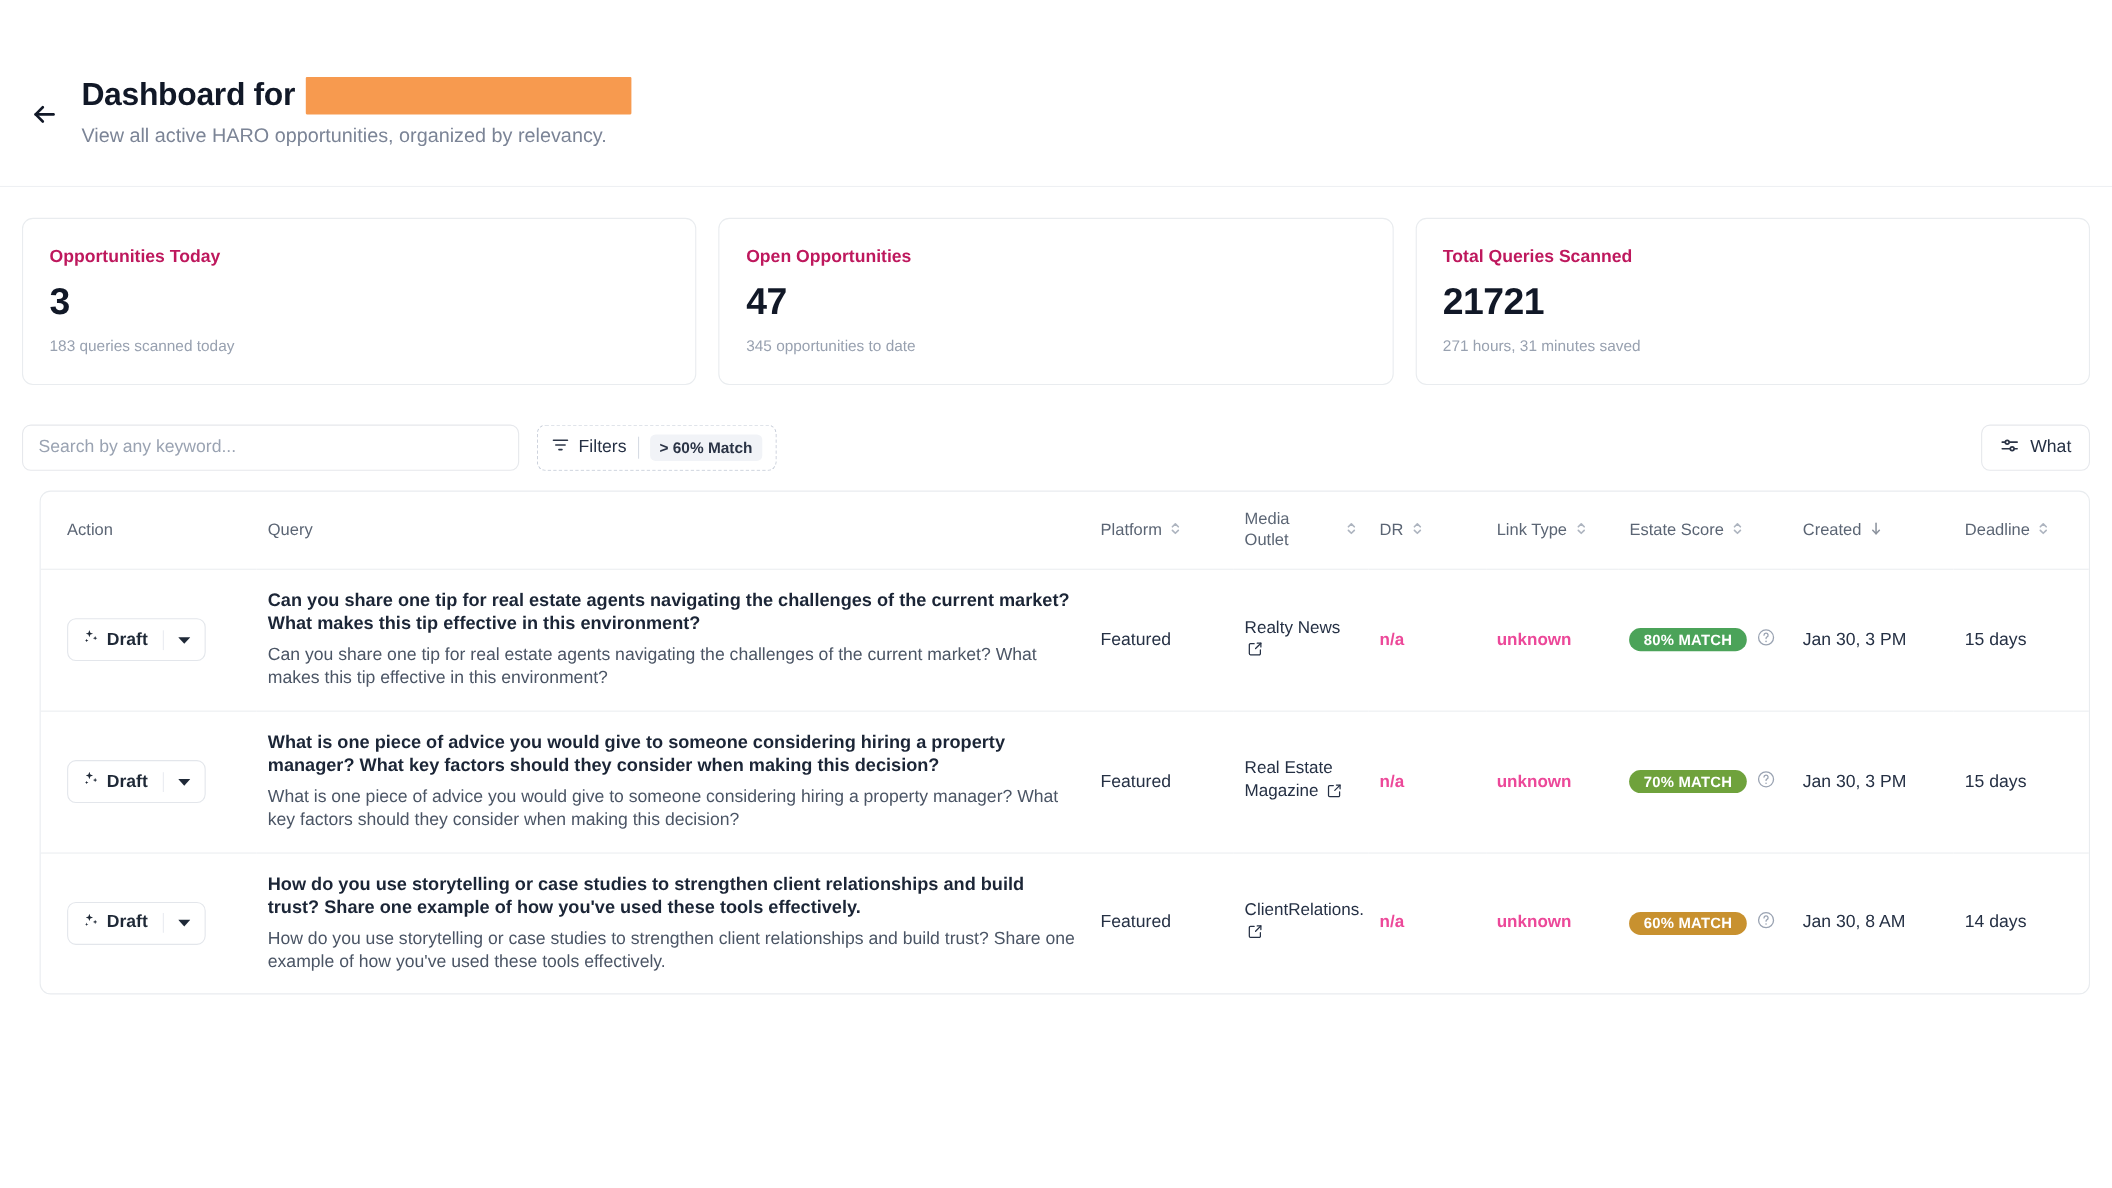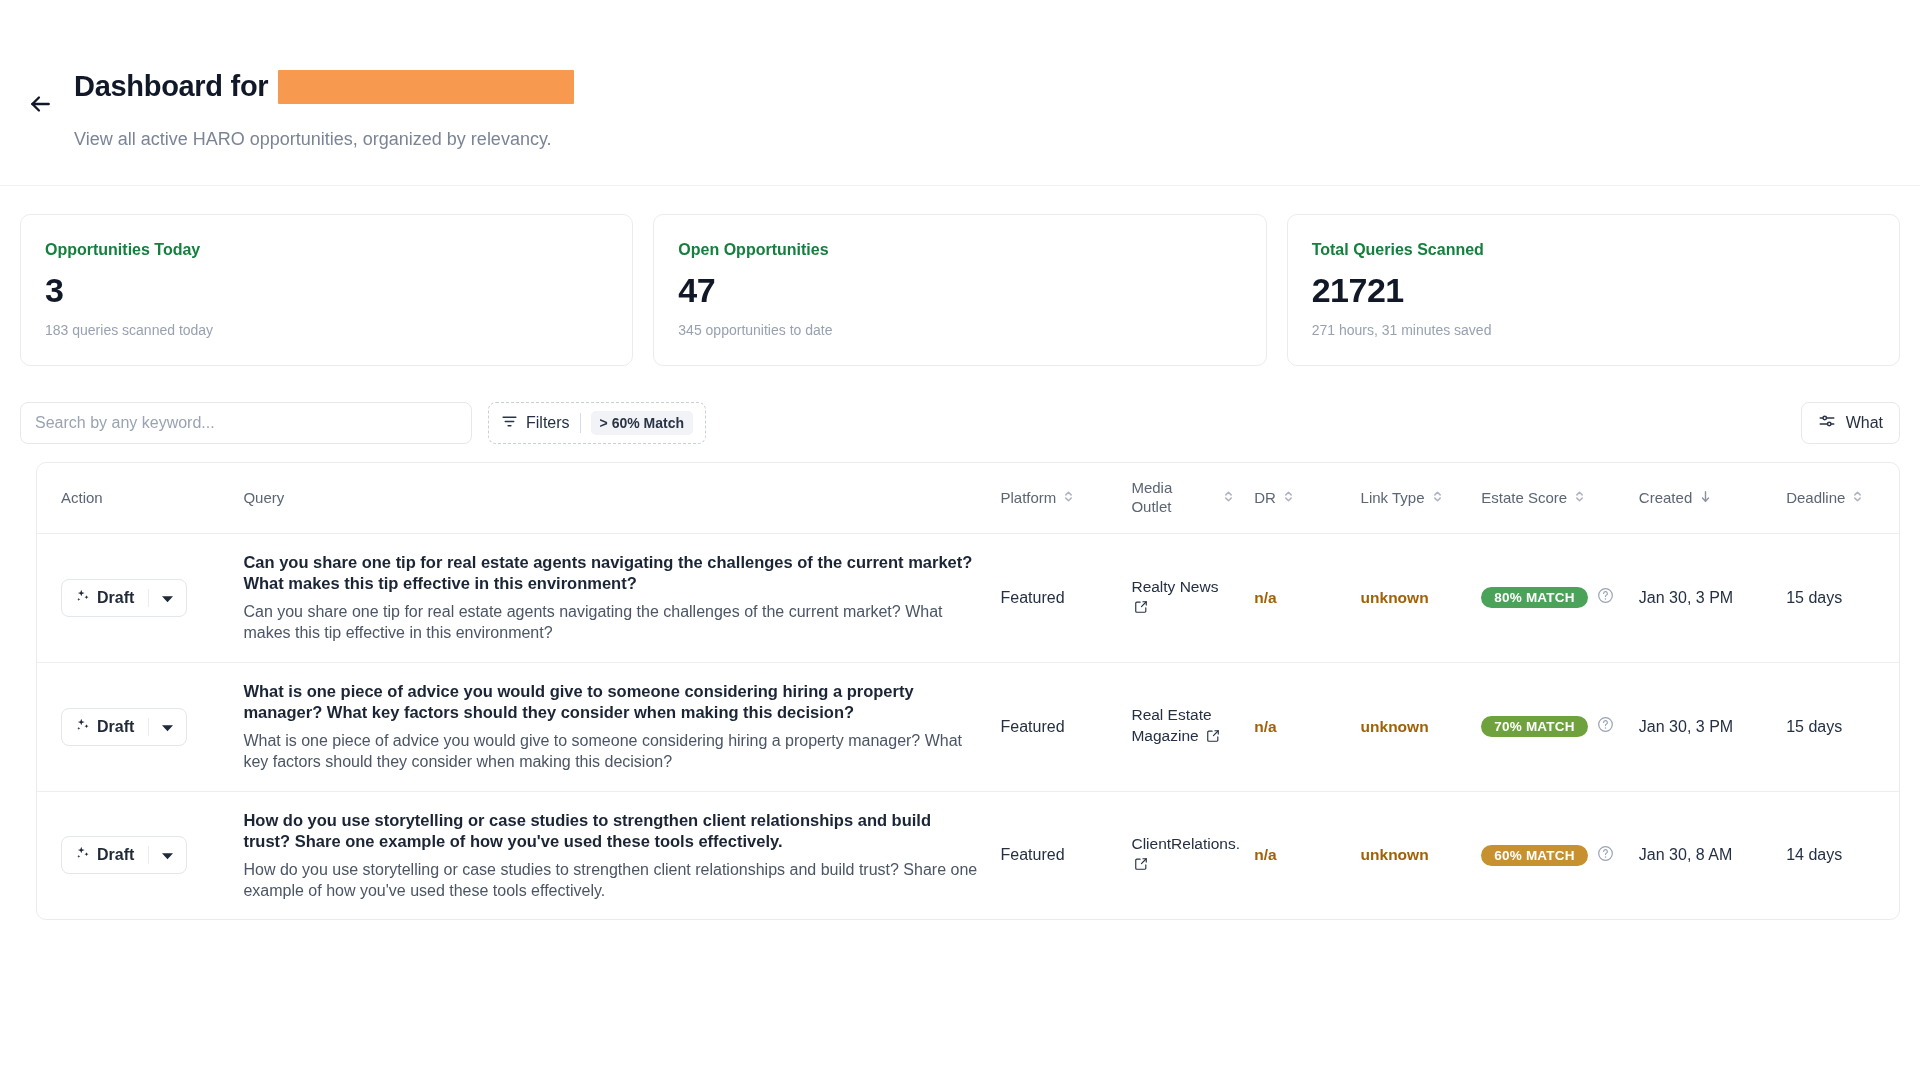--- a/index.html
+++ b/index.html
@@ -43,21 +43,21 @@
     line-height: 1.1;
   }
   .redaction {
     width: 296px;
     height: 34px;
     background: #F79A4F;
     margin-left: 10px;
     border-radius: 1px;
   }
   .page-subtitle {
-    margin-top: 24px;
+    margin-top: 8px;
     font-size: 18px;
     color: #7b8496;
     line-height: 1.3;
   }
 
   
   .stats-row {
     display: flex;
     gap: 20px;
     padding: 28px 20px 0 20px;
@@ -66,21 +66,21 @@
     flex: 1 1 0;
     border: 1px solid #e9ecef;
     border-radius: 10px;
     padding: 26px 24px 24px 24px;
     background: #fff;
     min-height: 152px;
   }
   .stat-label {
     font-size: 16px;
     font-weight: bold;
-    color: #15803d;
+    color: #be185d;
   }
   .stat-value {
     font-size: 34px;
     font-weight: bold;
     color: #111827;
     margin-top: 14px;
     line-height: 1;
     letter-spacing: -0.5px;
   }
   .stat-sub {
@@ -229,21 +229,21 @@
   .outlet {
     font-size: 15.5px;
     color: #253044;
     line-height: 1.3;
   }
   .outlet .ext { display:inline-block; vertical-align: -2px; margin-left: 3px; }
 
   .muted-bold {
     font-size: 15.5px;
     font-weight: bold;
-    color: #a16207;
+    color: #ec4899;
   }
 
   .match-cell { display: flex; align-items: center; gap: 9px; }
   .match-badge {
     border-radius: 999px;
     padding: 3px 13px;
     font-size: 13.5px;
     font-weight: bold;
     color: #ffffff;
     letter-spacing: .2px;

